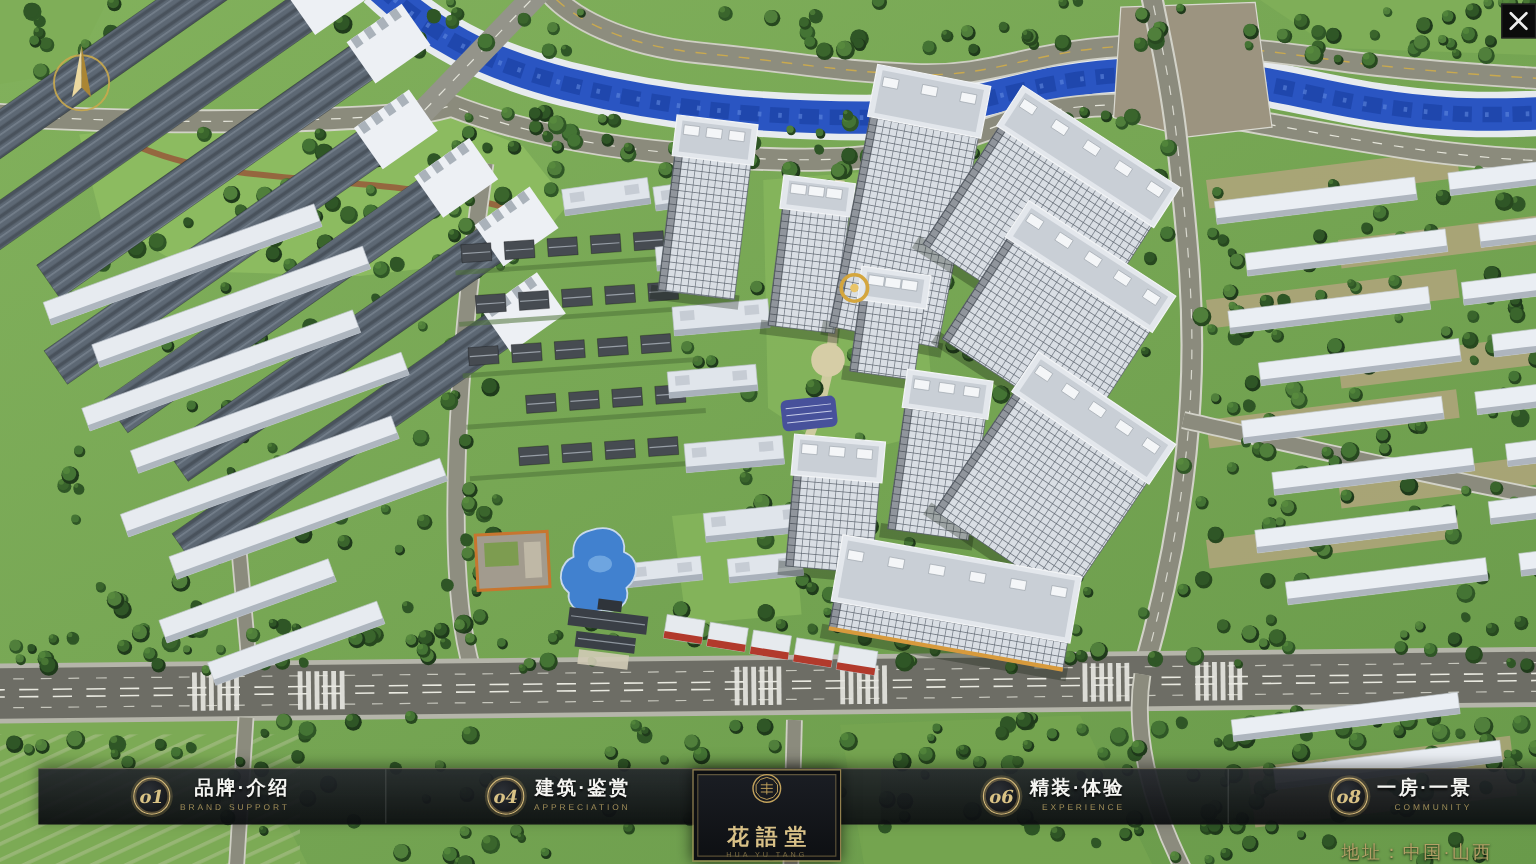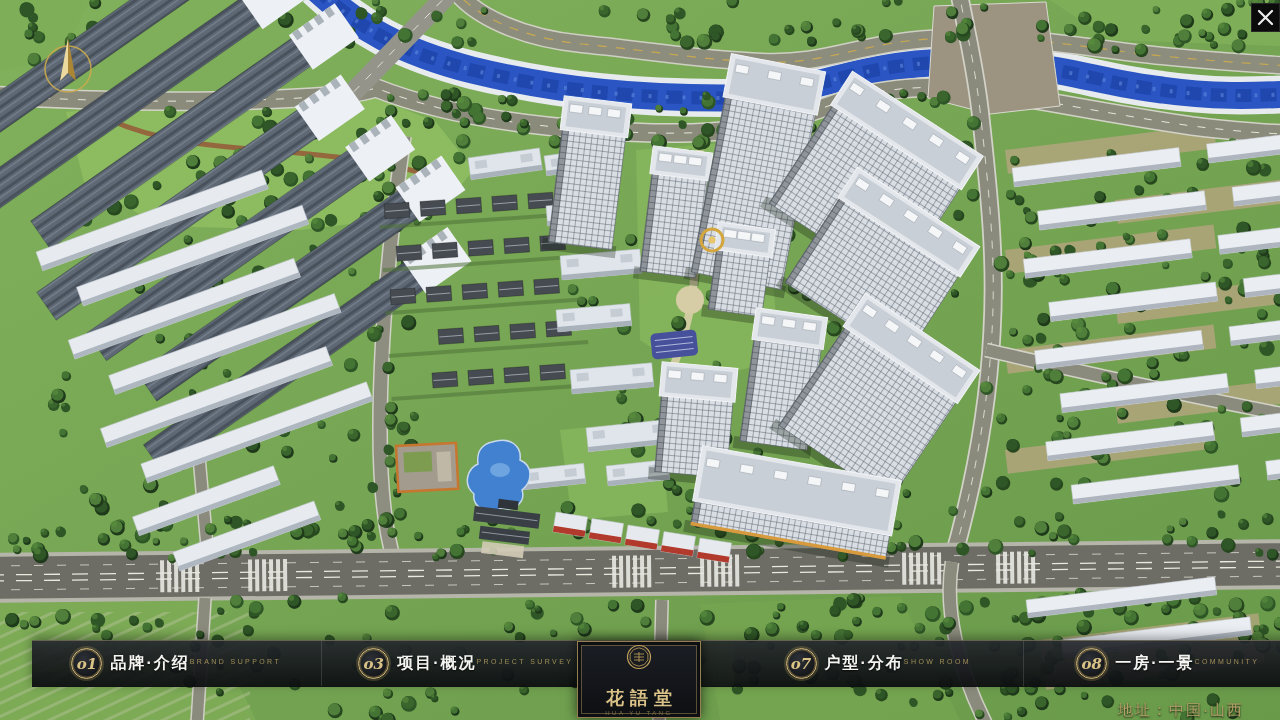--- a/index.html
+++ b/index.html
@@ -21,21 +21,21 @@
   .nav-group{flex:1;display:flex;}
   .logo-spacer{width:124px;}
   .nav-item{flex:1;display:flex;align-items:center;justify-content:center;gap:8px;cursor:pointer;
             background:linear-gradient(180deg,rgba(40,44,50,.25),rgba(8,10,12,.25));}
   .nav-group .nav-item + .nav-item{border-left:1px solid rgba(255,255,255,.13);}
   .badge{width:31px;height:31px;border-radius:50%;flex:0 0 31px;box-sizing:border-box;
          border:1.5px solid #d3b878;background:radial-gradient(circle at 40% 35%,#2d3137,#141619 72%);
          box-shadow:0 0 0 2px rgba(201,171,102,.22),inset 0 0 0 1.5px rgba(201,171,102,.38);
          display:flex;align-items:center;justify-content:center;}
   .badge i{font:italic bold 15px "DejaVu Serif",serif;color:#d9c285;}
-  .labels{display:flex;flex-direction:row;align-items:flex-start;}
+  .labels{display:flex;flex-direction:column;align-items:flex-end;}
   .cn{font-size:16px;font-weight:bold;color:#f4f4f1;letter-spacing:2px;line-height:1.05;
       white-space:nowrap;text-shadow:0 1px 2px rgba(0,0,0,.85);}
   .en{font-size:7px;color:#a18e59;letter-spacing:2.4px;margin-top:2.5px;white-space:nowrap;}
 
   
   .brand-logo{position:absolute;left:577px;top:641px;width:124px;height:77px;z-index:5;box-sizing:border-box;
               background:linear-gradient(180deg,#1b1e24,#0d0f12);border:1px solid #93804e;
               box-shadow:0 0 12px rgba(0,0,0,.65),inset 0 0 0 3px #0d0f12,inset 0 0 0 4px rgba(152,132,82,.55);
               display:flex;flex-direction:column;align-items:center;justify-content:center;}
   .brand-name{font-family:"DejaVu Serif",serif;font-size:18px;font-weight:bold;color:#d9c187;
@@ -2495,37 +2495,37 @@
         <span class="badge">
             <i>o1</i>
           </span>
         <span class="labels">
             <span class="cn">品牌·介绍</span>
             <span class="en">BRAND SUPPORT</span>
           </span>
       </div>
       <div class="nav-item">
         <span class="badge">
-            <i>o3</i>
+            <i>o4</i>
           </span>
         <span class="labels">
-            <span class="cn">项目·概况</span>
-            <span class="en">PROJECT SURVEY</span>
+            <span class="cn">建筑·鉴赏</span>
+            <span class="en">APPRECIATION</span>
           </span>
       </div>
     </div>
     <div class="logo-spacer"></div>
     <div class="nav-group">
       <div class="nav-item">
         <span class="badge">
-            <i>o7</i>
+            <i>o6</i>
           </span>
         <span class="labels">
-            <span class="cn">户型·分布</span>
-            <span class="en">SHOW ROOM</span>
+            <span class="cn">精装·体验</span>
+            <span class="en">EXPERIENCE</span>
           </span>
       </div>
       <div class="nav-item">
         <span class="badge">
             <i>o8</i>
           </span>
         <span class="labels">
             <span class="cn">一房·一景</span>
             <span class="en">COMMUNITY</span>
           </span>

